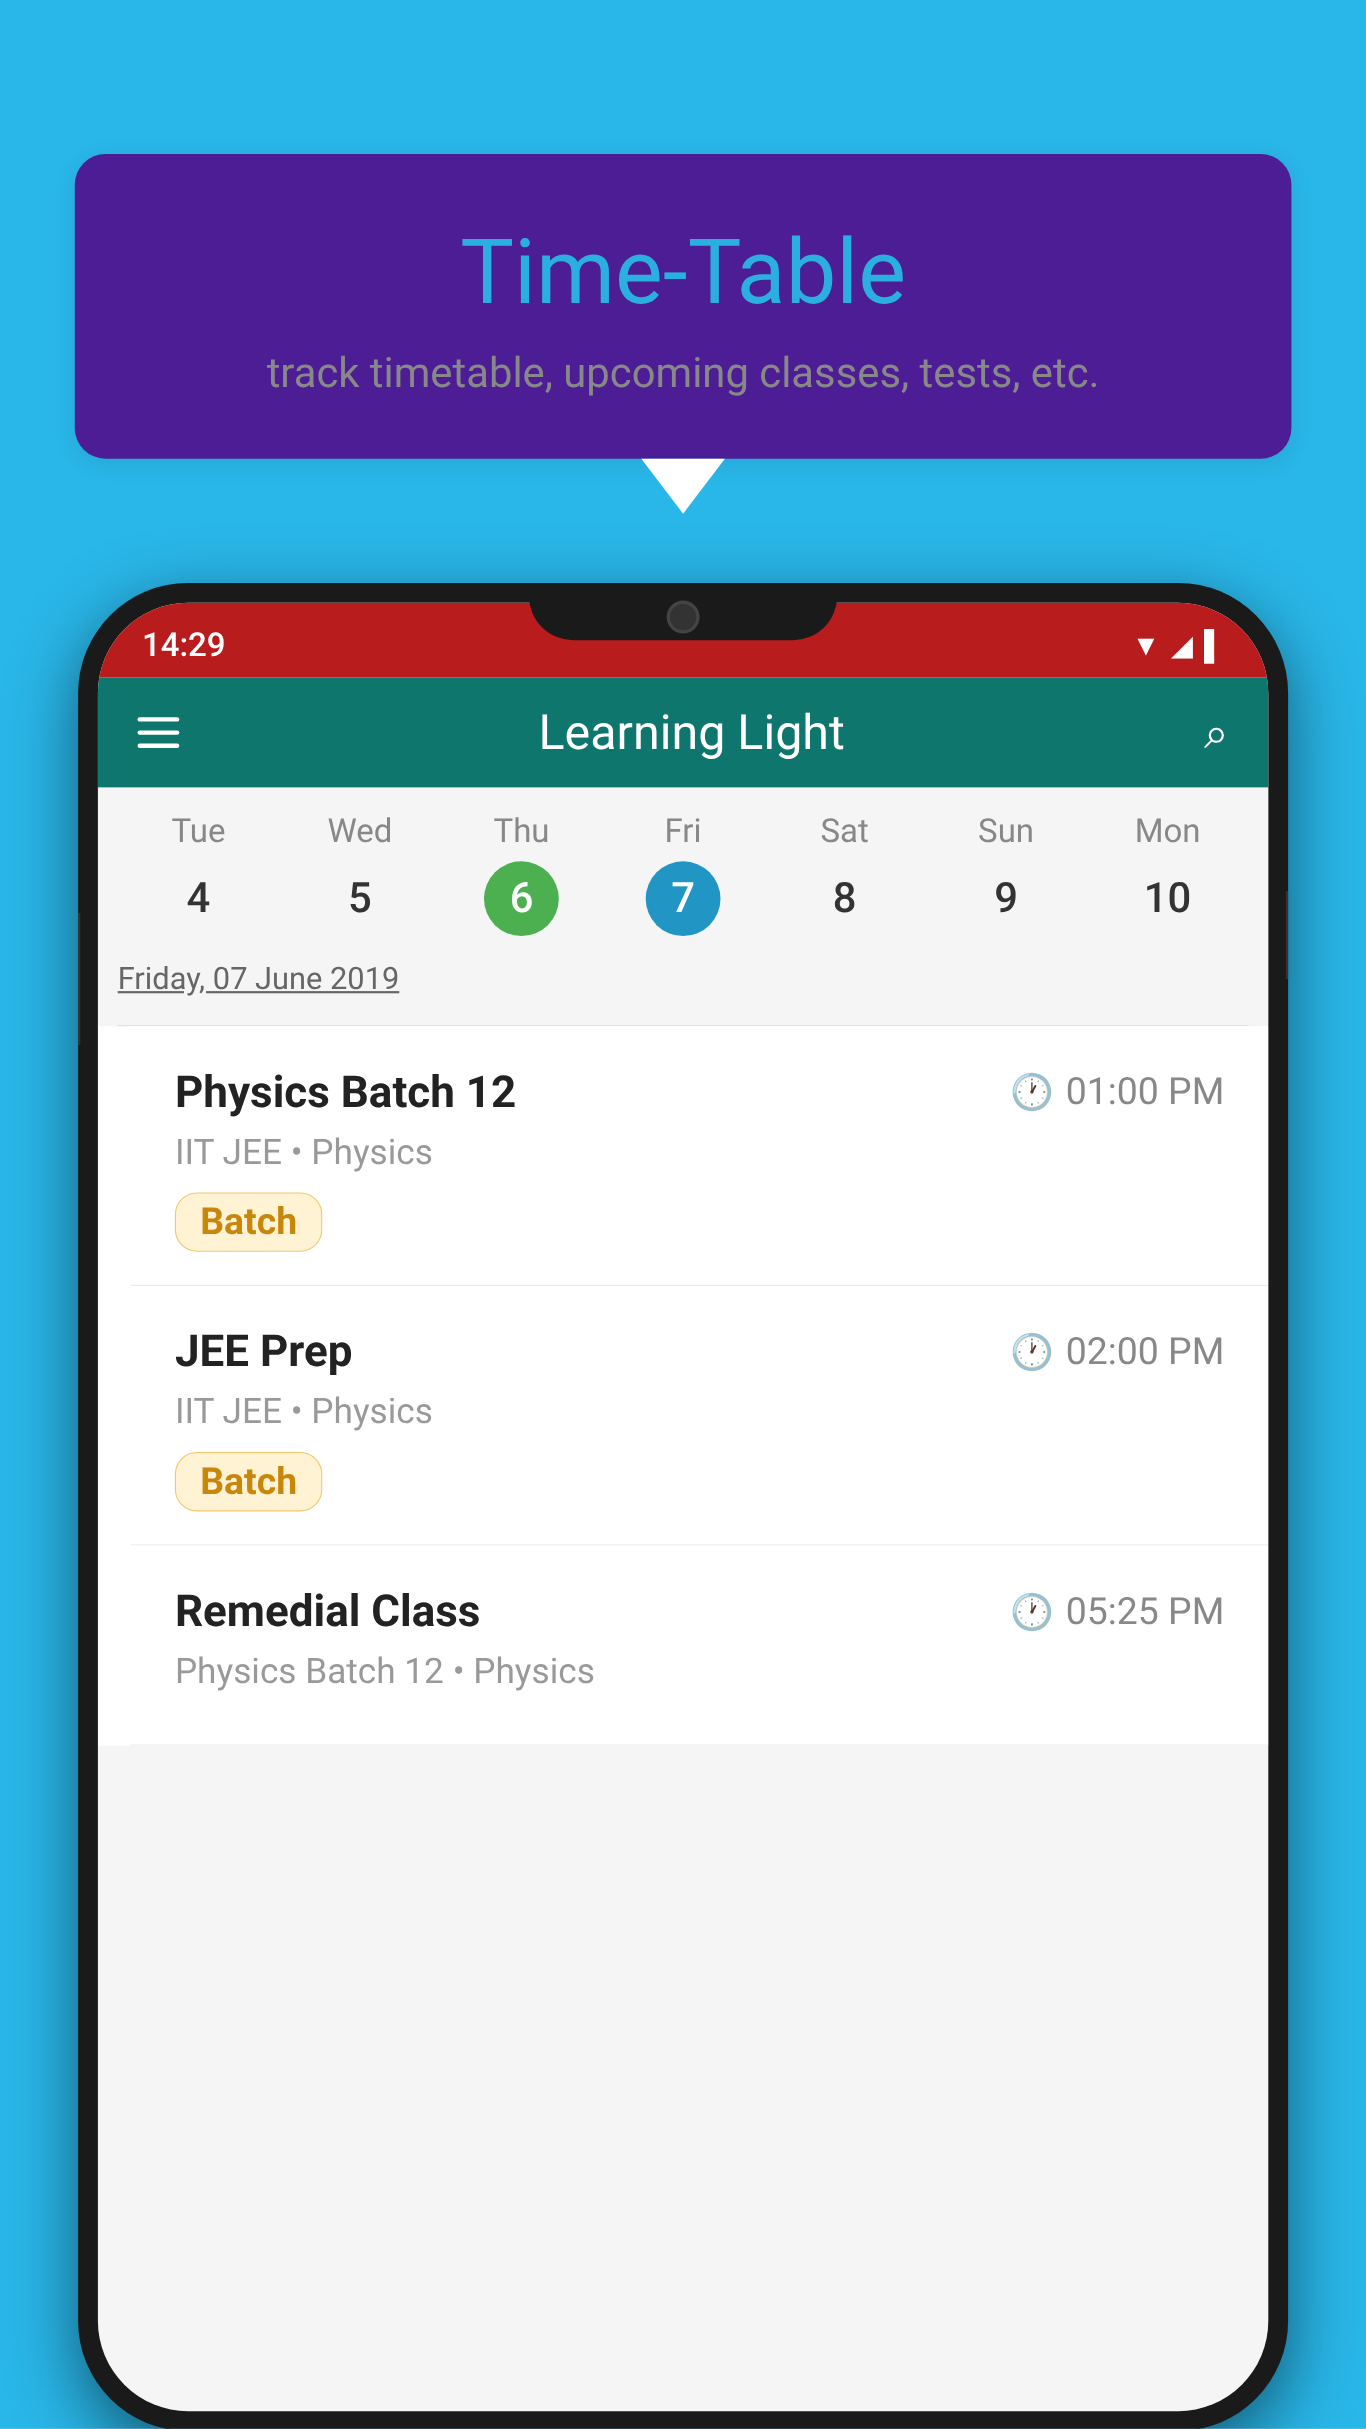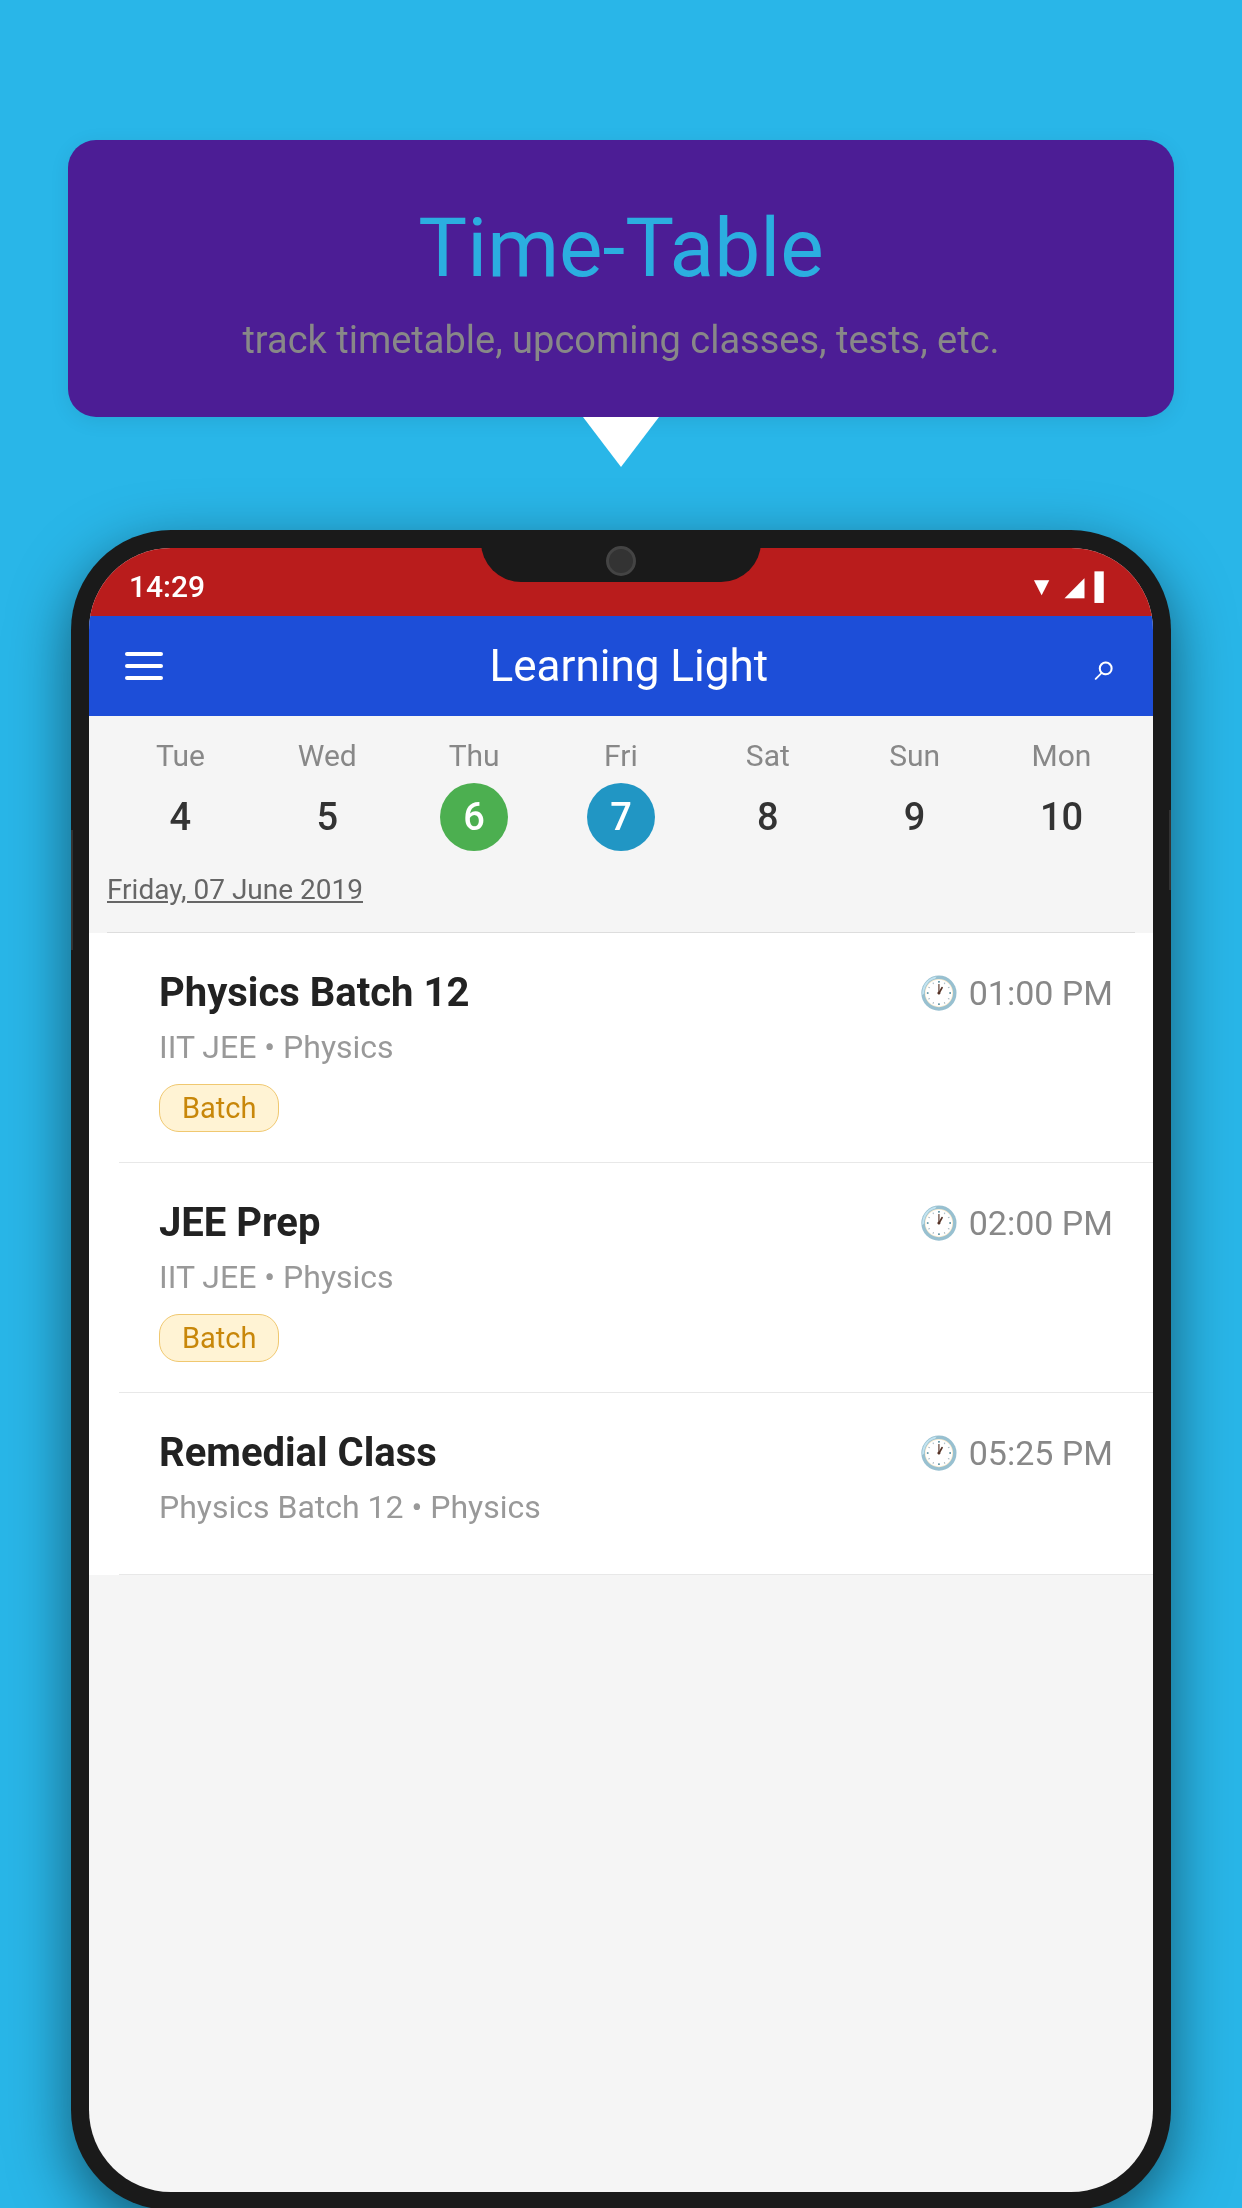--- a/index.html
+++ b/index.html
@@ -143,21 +143,21 @@
       align-items: center;
       gap: 10px;
     }
     .signal-icon {
       color: #fff;
       font-size: 26px;
     }
 
     
     .app-header {
-      background: #1d4ed8;
+      background: #0f766e;
       height: 100px;
       display: flex;
       align-items: center;
       justify-content: space-between;
       padding: 0 36px;
     }
     .header-menu {
       color: #fff;
       font-size: 36px;
       display: flex;
@@ -269,22 +269,22 @@
     }
     .schedule-subtitle {
       font-size: 32px;
       color: #999;
       margin-bottom: 18px;
     }
     .batch-badge {
       display: inline-block;
       background: #fff3d4;
       color: #c8870a;
-      font-size: 29px;
-      font-weight: 400;
+      font-size: 34px;
+      font-weight: 700;
       padding: 6px 22px;
       border-radius: 20px;
       border: 1.5px solid #f0c870;
     }
   </style>
 </head>
 <body>
 
 <div class="speech-bubble-container">
   <div class="speech-bubble">

